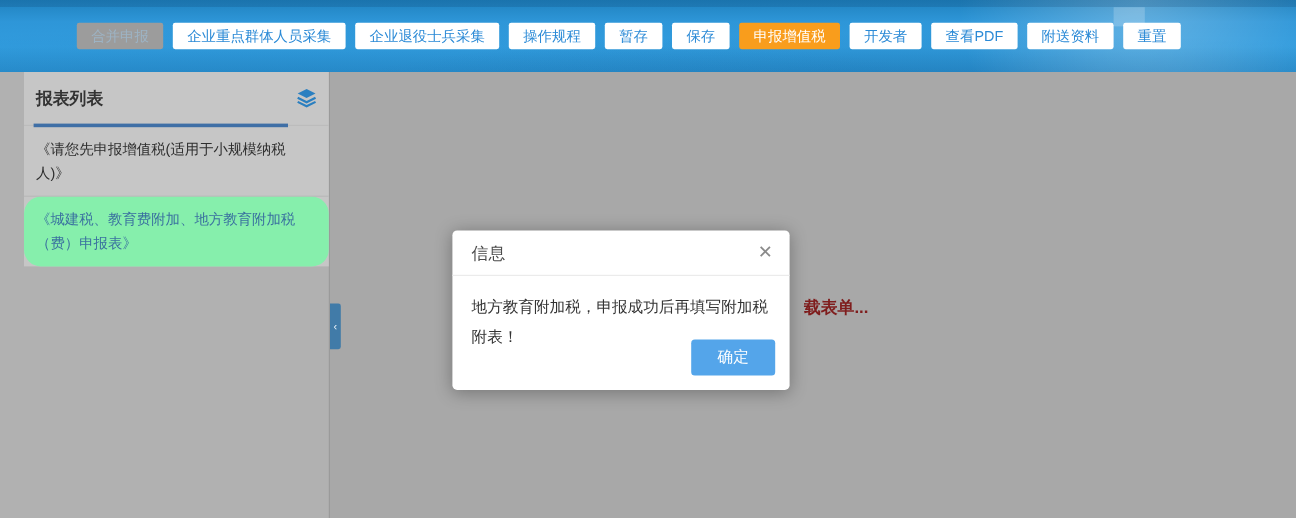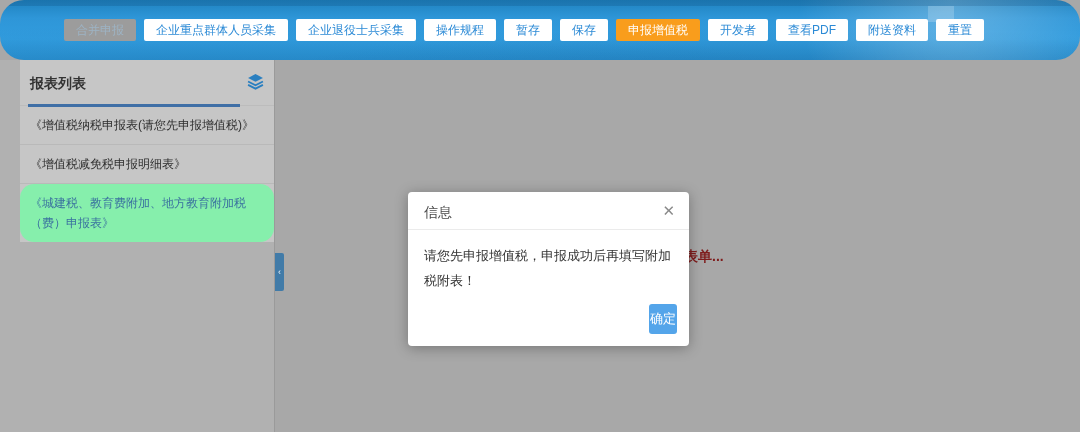--- a/index.html
+++ b/index.html
@@ -9,21 +9,20 @@
 
   
   .header {
     position:absolute; top:0; left:0; width:1080px; height:60px;
     background:
       linear-gradient(180deg, rgba(0,40,80,0.16) 0, rgba(0,40,80,0.16) 6px, rgba(0,0,0,0) 6px),
       radial-gradient(circle at 88% 0%, rgba(255,255,255,0.25), rgba(255,255,255,0) 16%),
       radial-gradient(ellipse at 72% 120%, rgba(8,70,125,0.22), rgba(8,70,125,0) 45%),
       radial-gradient(ellipse at 22% 135%, rgba(10,85,145,0.18), rgba(10,85,145,0) 50%),
       linear-gradient(180deg, #1f82bf 0%, #2e96d8 30%, #319cde 65%, #2a90cf 100%);
-    border-radius: 24px;
   }
   .sky-patch { position:absolute; left:928px; top:6px; width:26px; height:16px;
     background:rgba(255,255,255,0.20); }
   .toolbar { position:absolute; left:64px; top:0; height:60px;
     display:flex; align-items:center; }
   .btn {
     height:22px; line-height:14px; padding:4px 12px; margin-right:8px;
     background:#ffffff; color:#2b8ad6; font-size:12px; border:none;
     border-radius:2px; cursor:pointer; white-space:nowrap;
     font-family:"Liberation Sans","DejaVu Sans",sans-serif;
@@ -50,33 +49,33 @@
     background:#417ba8; color:#eaf3fa; font-size:9px; display:flex;
     align-items:center; justify-content:center; cursor:pointer; z-index:4;
     border-radius:0 2px 2px 0; }
 
   
   .main { position:absolute; top:60px; left:276px; right:0; bottom:0; background:#a8a8a8; }
   .loading-text { position:absolute; left:670px; top:248px; font-size:14px;
     font-weight:bold; color:#7f1d1d; z-index:2; }
 
   
-  .dialog { position:absolute; left:408px; top:192px; width:281px; height:154px;
+  .dialog { position:absolute; left:377px; top:192px; width:281px; height:133px;
     background:#ffffff; border-radius:4px; z-index:10;
     box-shadow:0 2px 14px rgba(0,0,0,0.30); }
   .dialog-header { position:relative; height:38px; padding:11px 16px 0 16px;
     border-bottom:1px solid #ebebeb; }
   .dialog-title { font-size:14px; color:#4a4a4a; }
   .dialog-close { position:absolute; right:14px; top:9px; font-size:15px;
     color:#8a8a8a; cursor:pointer; line-height:20px; }
   .dialog-body { padding:13px 16px 0 16px; font-size:13px; color:#333;
     line-height:25px; }
   .dialog-footer { position:absolute; right:12px; bottom:12px; }
   .confirm-btn { background:#54a5ea; color:#ffffff; border:none; border-radius:3px;
-    font-size:13px; padding:6px 1px; cursor:pointer;
+    font-size:13px; padding:6px 22px; cursor:pointer;
     font-family:"Liberation Sans","DejaVu Sans",sans-serif; }
 </style>
 </head>
 <body>
 
 <div id="app">
 
   <div class="header">
     <div class="sky-patch"></div>
     <div class="toolbar">
@@ -101,38 +100,37 @@
         <span class="layers-icon">
           <svg width="17" height="17" viewBox="0 0 16 16">
             <path d="M8 1 L15 4.6 L8 8.2 L1 4.6 Z" fill="#2a7fc0"></path>
             <path d="M1 8 L8 11.5 L15 8" fill="none" stroke="#2a7fc0" stroke-width="1.7"></path>
             <path d="M1 11.2 L8 14.7 L15 11.2" fill="none" stroke="#2a7fc0" stroke-width="1.7"></path>
           </svg>
         </span>
         <span class="title-underline"></span>
       </div>
       <div class="report-list">
-        <div class="report-item">《增值税纳税申报表(请您先申报增值税)》</div>
-        <div class="report-item">《增值税减免税申报明细表》</div>
+        <div class="report-item">《请您先申报增值税(适用于小规模纳税人)》</div>
         <div class="report-item selected">《城建税、教育费附加、地方教育附加税（费）申报表》</div>
       </div>
     </div>
   </div>
 
   <div class="collapse-handle">
     <span>‹</span>
   </div>
 
   <div class="main"></div>
   <div class="loading-text">载表单...</div>
 
   <div class="dialog">
     <div class="dialog-header">
       <span class="dialog-title">信息</span>
       <span class="dialog-close">✕</span>
     </div>
-    <div class="dialog-body">请您先申报增值税，申报成功后再填写附加税附表！</div>
+    <div class="dialog-body">地方教育附加税，申报成功后再填写附加税附表！</div>
     <div class="dialog-footer">
       <button class="confirm-btn">确定</button>
     </div>
   </div>
 
 </div>
 
 </body></html>

